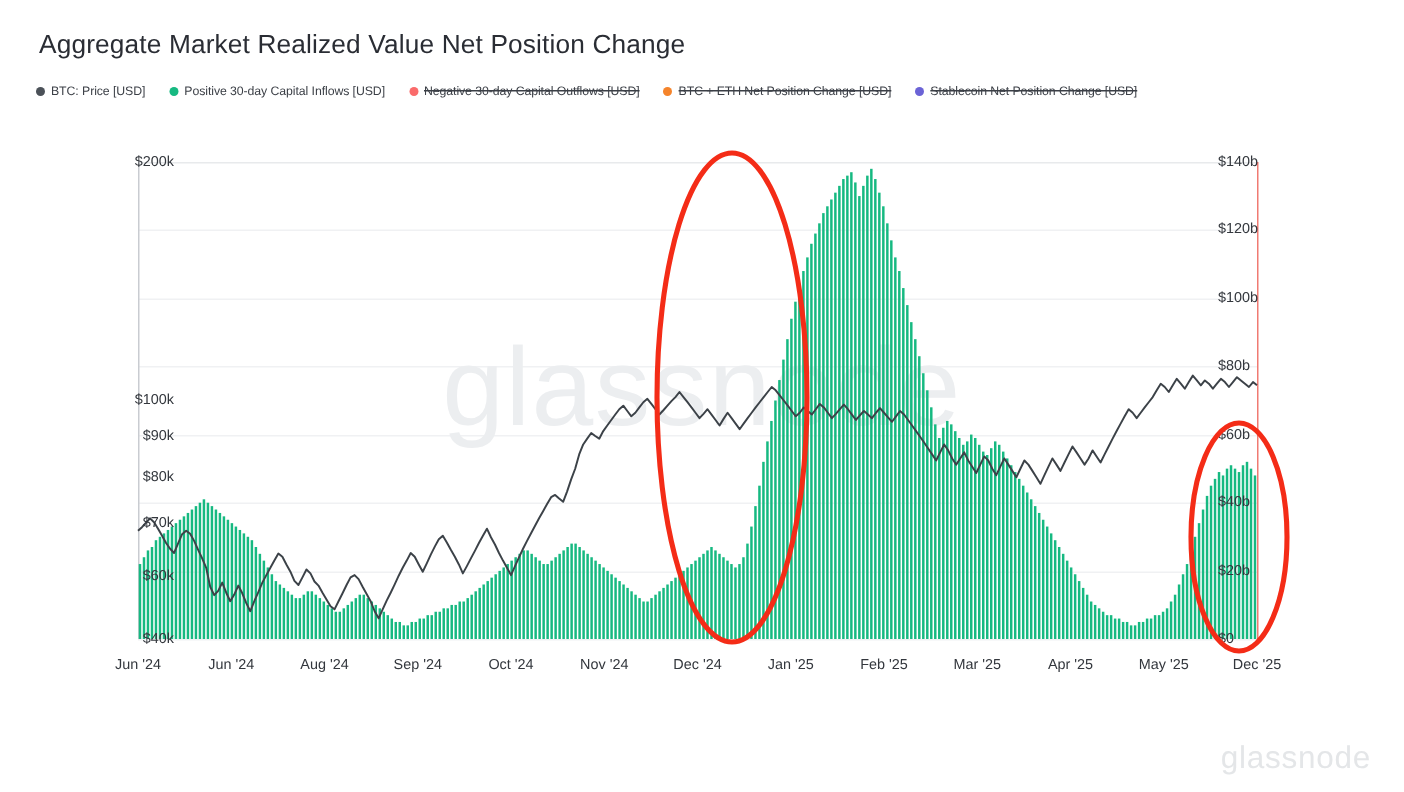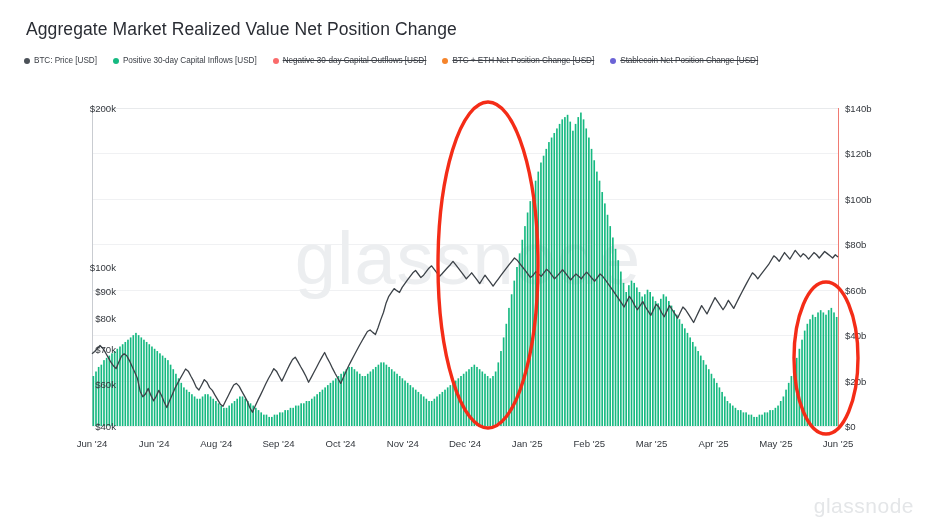--- a/index.html
+++ b/index.html
@@ -103,21 +103,21 @@
   .ylabel-right {
     position: absolute;
     left: 0;
     font-size: 9.6px;
     color: #33373d;
     transform: translateY(-50%);
     white-space: nowrap;
   }
   #yaxis-right {
     position: absolute;
-    left: 845px; top: 0px;
+    left: 812px; top: 0px;
     width: 88px; height: 512px;
   }
   #xaxis {
     position: absolute;
     left: 0; top: 438px;
     width: 804px; height: 16px;
   }
   .xlabel {
     position: absolute;
     font-size: 9.6px;
@@ -524,21 +524,21 @@
       <div class="xlabel" style="left: 216.333px;">Aug '24</div>
       <div class="xlabel" style="left: 278.5px;">Sep '24</div>
       <div class="xlabel" style="left: 340.667px;">Oct '24</div>
       <div class="xlabel" style="left: 402.833px;">Nov '24</div>
       <div class="xlabel" style="left: 465px;">Dec '24</div>
       <div class="xlabel" style="left: 527.167px; text-align: right;">Jan '25</div>
       <div class="xlabel" style="left: 589.333px;">Feb '25</div>
       <div class="xlabel" style="left: 651.5px;">Mar '25</div>
       <div class="xlabel" style="left: 713.667px;">Apr '25</div>
       <div class="xlabel" style="left: 775.833px;">May '25</div>
-      <div class="xlabel" style="left: 838px;">Jun '25</div>
+      <div class="xlabel" style="left: 838px;">Dec '25</div>
     </div>
 
   <svg id="annotation-layer" viewBox="0 0 936 528">
       <ellipse cx="488" cy="265" rx="50" ry="163" fill="none" stroke="#f42c17" stroke-width="3.4"></ellipse>
       <ellipse cx="826" cy="358" rx="32" ry="76" fill="none" stroke="#f42c17" stroke-width="3.4"></ellipse>
     </svg>
 
   <div id="watermark-footer">glassnode</div>
 
 </div>

